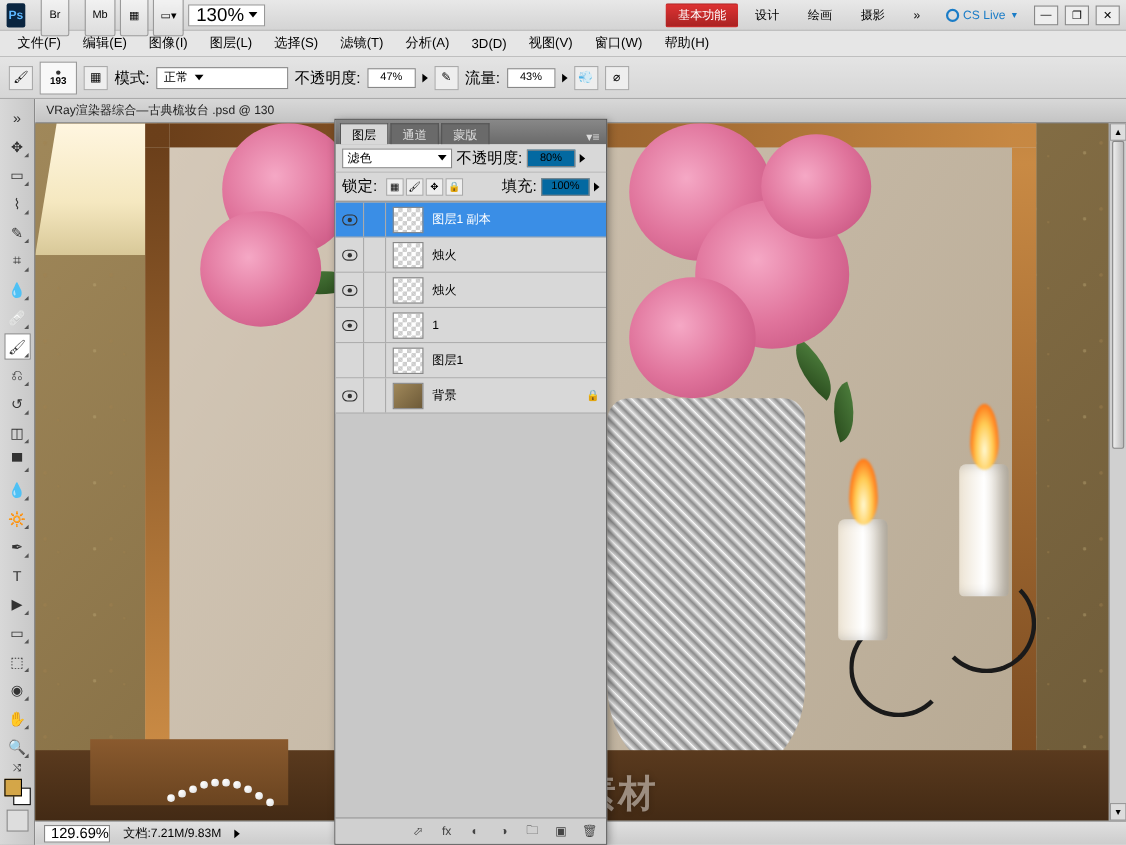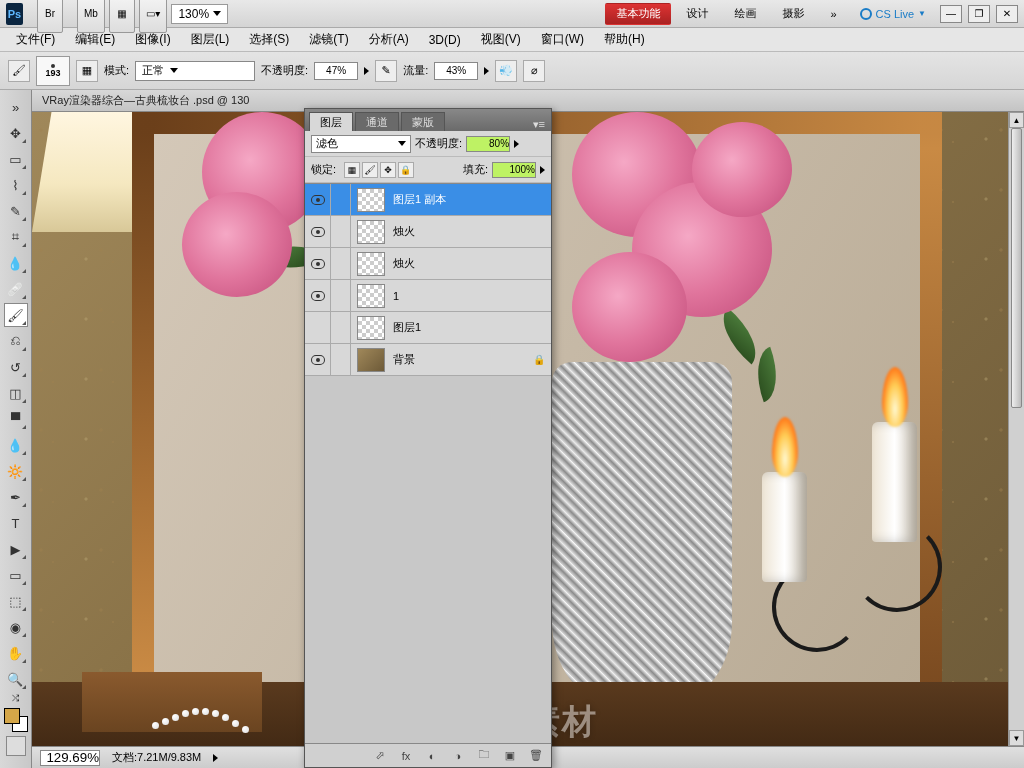--- a/index.html
+++ b/index.html
@@ -3,40 +3,40 @@
 <meta charset="utf-8">
 <style>
 * { margin: 0; padding: 0; box-sizing: border-box; font-family: "Microsoft YaHei", Arial, sans-serif; }
 body { width: 1024px; height: 768px; overflow: hidden; background: #f0f0f0; }
 
 
 .app-header { height: 28px; background: linear-gradient(#e8e8e8, #d4d4d4); border-bottom: 1px solid #aaa; display: flex; align-items: center; padding: 0 6px; gap: 4px; }
 .ps-logo { width: 17px; height: 22px; background: #0a2540; color: #5eb8ff; font-weight: bold; font-size: 11px; display: flex; align-items: center; justify-content: center; border-radius: 2px; }
 .hdr-btn { height: 38px; min-width: 26px; padding: 4px 6px; background: linear-gradient(#f4f4f4,#ddd); border: 1px solid #999; border-radius: 2px; font-size: 10px; display: flex; align-items: center; justify-content: center; cursor: pointer; }
 .hdr-sep { width: 6px; }
-.zoom-combo { height: 20px; padding: 0 6px; border: 1px solid #999; background: #fff; font-size: 12px; display: flex; align-items: center; gap: 4px; }
+.zoom-combo { height: 20px; padding: 0 6px; border: 1px solid #999; background: #fff; font-size: 17px; display: flex; align-items: center; gap: 4px; }
 .spacer { flex: 1; }
 .ws-btn { height: 22px; padding: 0 10px; font-size: 11px; border: 1px solid transparent; display: flex; align-items: center; cursor: pointer; }
 .ws-btn.active { background: linear-gradient(#d33,#a22); color: #fff; border-radius: 2px; }
 .cslive { color: #1a7cc7; font-size: 11px; display: flex; align-items: center; gap: 4px; padding: 0 8px; }
 .win-ctrl { width: 22px; height: 18px; border: 1px solid #888; background: #eee; margin-left: 2px; font-size: 10px; display: flex; align-items: center; justify-content: center; cursor: pointer;}
 
 
 .menubar { height: 24px; background: #e6e6e6; border-bottom: 1px solid #bbb; display: flex; align-items: flex-end; padding: 0 6px; }
 .menu-item { padding: 0 10px; font-size: 12px; cursor: pointer; height: 100%; display: flex; align-items: center; }
 
 
 .options-bar { height: 38px; background: linear-gradient(#e4e4e4,#d6d6d6); border-bottom: 1px solid #aaa; display: flex; align-items: center; padding: 0 8px; gap: 6px; font-size: 11px; }
 .brush-preview { width: 34px; height: 30px; border: 1px solid #999; background: #f8f8f8; display: flex; flex-direction: column; align-items: center; justify-content: center; font-weight: bold; }
 .brush-dot { width: 4px; height: 4px; background: #333; border-radius: 50%; }
 .brush-size { font-size: 9px; }
 .combo { height: 20px; border: 1px solid #888; background: #fff; padding: 0 6px; display: flex; align-items: center; gap: 6px; min-width: 120px; }
 .num-input { width: 44px; height: 18px; border: 1px solid #888; background: #fff; text-align: center; font-size: 10px; }
 .opt-icon { width: 22px; height: 22px; border: 1px solid #aaa; background: #eee; display: flex; align-items: center; justify-content: center; cursor: pointer; }
-.lbl { font-size: 11px; }
+.lbl { font-size: 14px; }
 .tri { width: 0; height: 0; border-left: 4px solid transparent; border-right: 4px solid transparent; border-top: 5px solid #000; }
 
 
 .workspace { position: absolute; top: 90px; bottom: 0; left: 0; right: 0; background: #9e9e9e; }
 .toolbox { position: absolute; left: 0; top: 0; bottom: 0; width: 32px; background: linear-gradient(90deg,#d8d8d8,#c8c8c8); border-right: 1px solid #888; display: flex; flex-direction: column; align-items: center; padding-top: 4px; }
 .tool { width: 24px; height: 24px; margin: 1px 0; border: 1px solid transparent; display: flex; align-items: center; justify-content: center; cursor: pointer; font-size: 13px; color: #333; }
 .tool.active { background: #fff; border: 1px solid #888; }
 .tool-corner { position: relative; }
 .tool-corner:after { content: ''; position: absolute; right: 1px; bottom: 1px; width: 0; height: 0; border-right: 4px solid #555; border-top: 4px solid transparent; }
 .color-swatch { width: 24px; height: 24px; margin-top: 4px; position: relative; }
@@ -86,21 +86,21 @@
 .sbtn { position: absolute; left: 0; right: 0; height: 16px; background: #ddd; border: 1px solid #999; display: flex; align-items: center; justify-content: center; font-size: 8px; }
 
 
 .layers-panel { position: absolute; left: 304px; top: 108px; width: 248px; height: 660px; background: #d8d8d8; border: 1px solid #555; box-shadow: 2px 2px 8px rgba(0,0,0,.4); display: flex; flex-direction: column; z-index: 50; }
 .panel-tabs { height: 22px; background: linear-gradient(#888,#6a6a6a); display: flex; align-items: flex-end; padding-left: 4px; }
 .panel-tab { height: 19px; padding: 0 10px; font-size: 11px; color: #ddd; background: #6a6a6a; border: 1px solid #555; border-bottom: none; margin-right: 2px; display: flex; align-items: center; cursor: pointer; }
 .panel-tab.active { background: #d8d8d8; color: #000; }
 .panel-menu { margin-left: auto; padding: 0 6px; color: #ddd; font-size: 11px; cursor: pointer; }
 .panel-row { height: 26px; display: flex; align-items: center; padding: 0 6px; gap: 4px; font-size: 11px; border-bottom: 1px solid #bbb; }
 .blend-combo { flex: 0 0 100px; height: 18px; border: 1px solid #888; background: #fff; padding: 0 4px; display: flex; align-items: center; justify-content: space-between; }
-.pct-input { width: 44px; height: 16px; border: 1px solid #888; background: #bef264; text-align: right; font-size: 10px; }
+.pct-input { width: 44px; height: 16px; border: 1px solid #888; background: #0369a1; text-align: center; font-size: 10px; }
 .lock-icons { display: flex; gap: 2px; margin-left: 4px; }
 .lock-ic { width: 16px; height: 16px; border: 1px solid #aaa; background: #eee; font-size: 9px; display: flex; align-items: center; justify-content: center; }
 .layer-list { flex: 1; background: #c8c8c8; overflow: hidden; border-top: 1px solid #888; position: relative; }
 .layer-row { height: 32px; display: flex; align-items: center; border-bottom: 1px solid #aaa; background: #d8d8d8; font-size: 11px; }
 .layer-row.selected { background: #3a8ee6; color: #fff; }
 .eye-col { width: 26px; height: 100%; border-right: 1px solid #aaa; display: flex; align-items: center; justify-content: center; }
 .eye-icon { width: 14px; height: 10px; border: 1px solid #333; border-radius: 70% / 100%; position: relative; }
 .eye-icon:after { content: ''; position: absolute; width: 4px; height: 4px; background: #333; border-radius: 50%; top: 2px; left: 4px; }
 .link-col { width: 20px; height: 100%; border-right: 1px solid #aaa; }
 .layer-thumb { width: 28px; height: 24px; margin: 0 6px; border: 1px solid #888; background:

